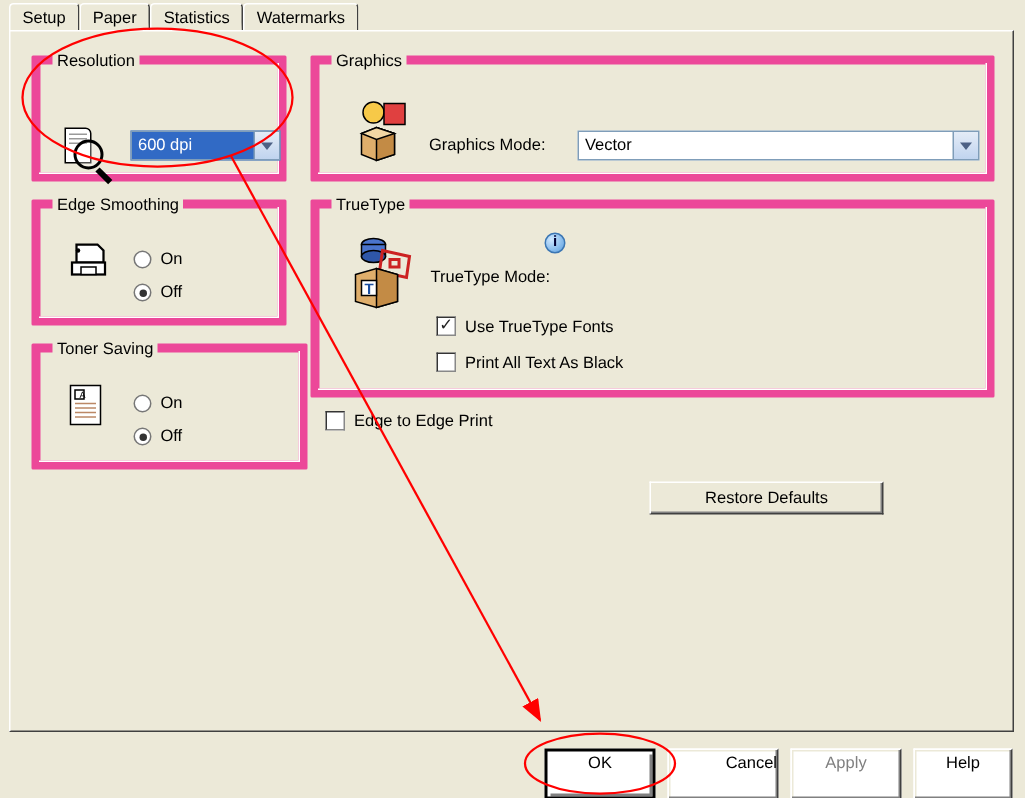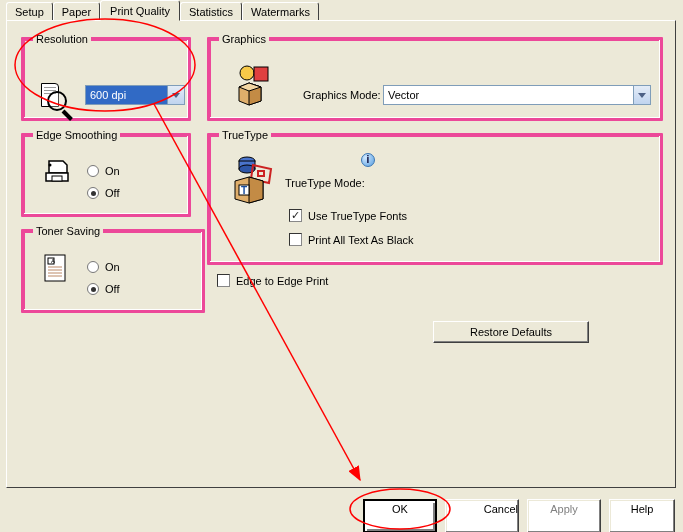--- a/index.html
+++ b/index.html
@@ -50,21 +50,21 @@
     width: 670px; height: 468px;
     border-top: 1px solid #fff;
     border-left: 1px solid #fff;
     border-right: 1px solid #404040;
     border-bottom: 1px solid #404040;
     background: #ece9d8;
   }
   
   .group {
     position: absolute;
-    border: 4px solid #ec4899;
+    border: 6px solid #ec4899;
     border-radius: 1px;
   }
   .group::before {
     content: "";
     position: absolute;
     inset: -1px;
     border: 1px solid #fff;
     border-top: none;
     border-left: none;
     pointer-events: none;
@@ -124,21 +124,21 @@
     border-left:1px solid #7f9db9;
     display:flex; align-items:center; justify-content:center;
   }
   .dropdown-arrow::after {
     content:""; width:0;height:0;border-left:4px solid transparent;border-right:4px solid transparent;border-top:5px solid #4d6185;
   }
   #dd-res { top: 44px; left: 60px; width: 100px; }
   #dd-gfx { top: 44px; left: 172px; width: 268px; }
   #dd-tt  { top: 36px; left: 172px; width: 268px; }
   .lbl { position:absolute; }
-  #lbl-gfx { top: 48px; left: 92px; }
+  #lbl-gfx { top: 48px; left: 73px; }
   #lbl-tt  { top: 40px; left: 74px; }
   
   .radio-row { position:absolute; display:flex; align-items:center; gap:6px; cursor:pointer; }
   .radio-btn { width:12px; height:12px; border:1px solid #777; border-radius:50%; background:#fff; display:flex; align-items:center; justify-content:center; }
   .radio-btn.checked::after { content:""; width:5px; height:5px; background:#333; border-radius:50%; }
   #r-edge-on  { top: 28px; left: 62px; }
   #r-edge-off { top: 50px; left: 62px; }
   #r-ton-on   { top: 28px; left: 62px; }
   #r-ton-off  { top: 50px; left: 62px; }
   
@@ -185,21 +185,20 @@
     position:absolute; inset:0; width:683px; height:532px;
     pointer-events:none; z-index:100;
   }
 </style>
 </head>
 <body>
 
 <div class="tabs">
   <div class="tab"><span>Setup</span></div>
   <div class="tab"><span>Paper</span></div>
-  <div class="tab active"><span>Print Quality</span></div>
   <div class="tab"><span>Statistics</span></div>
   <div class="tab"><span>Watermarks</span></div>
 </div>
 
 <div class="pane">
 
   <div class="group" id="grp-res">
     <div class="group-title">Resolution</div>
     <div class="icon-box icon-page-mag">
       <div class="mag-page"></div>

